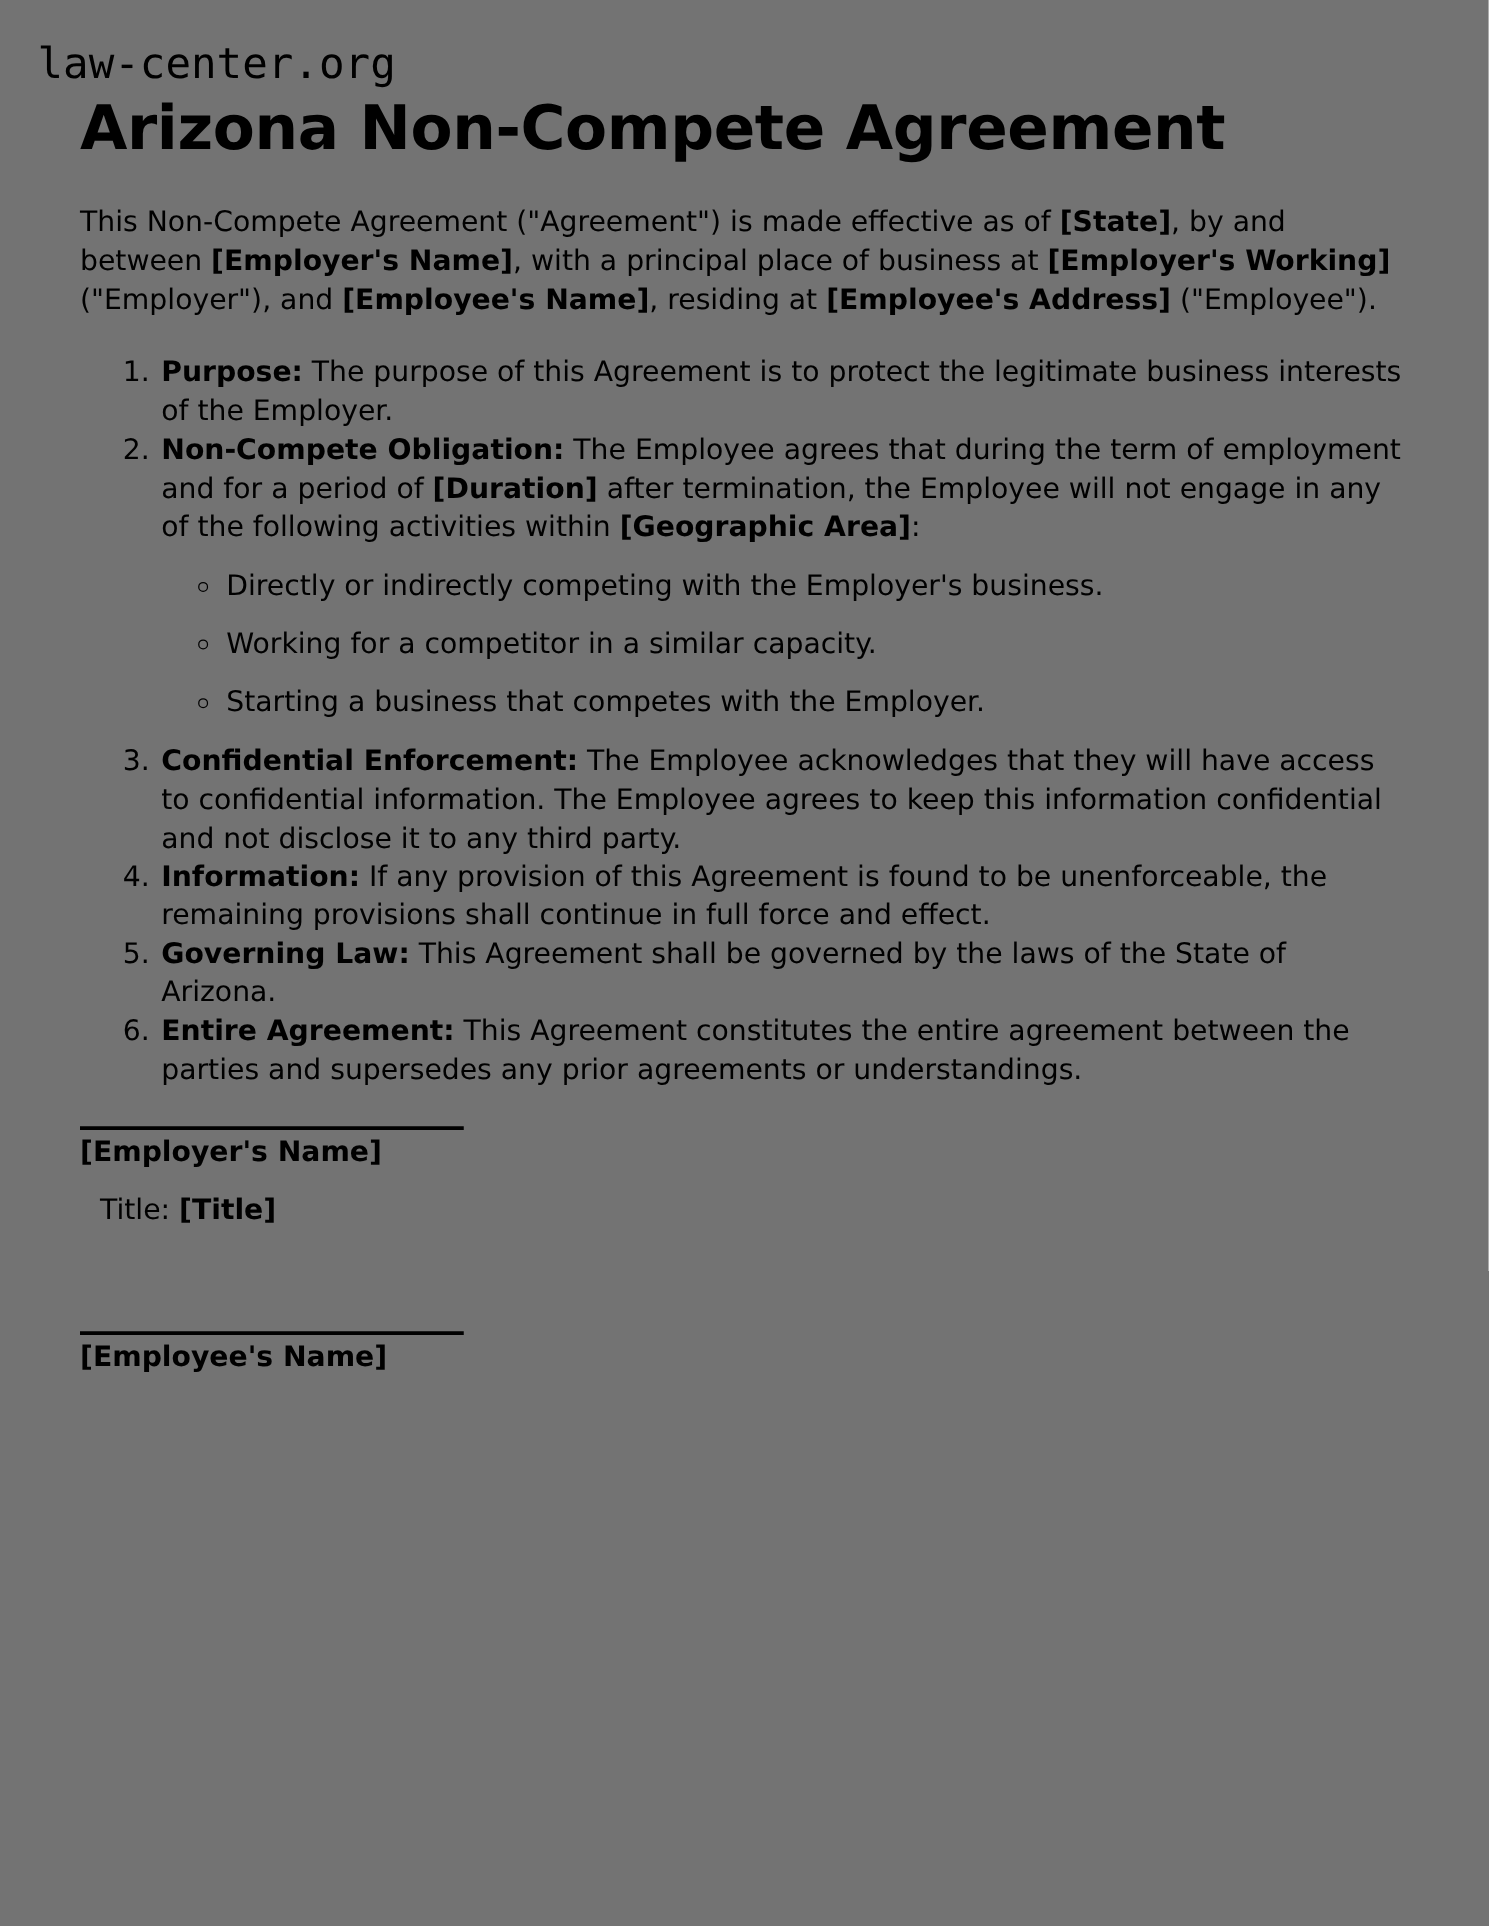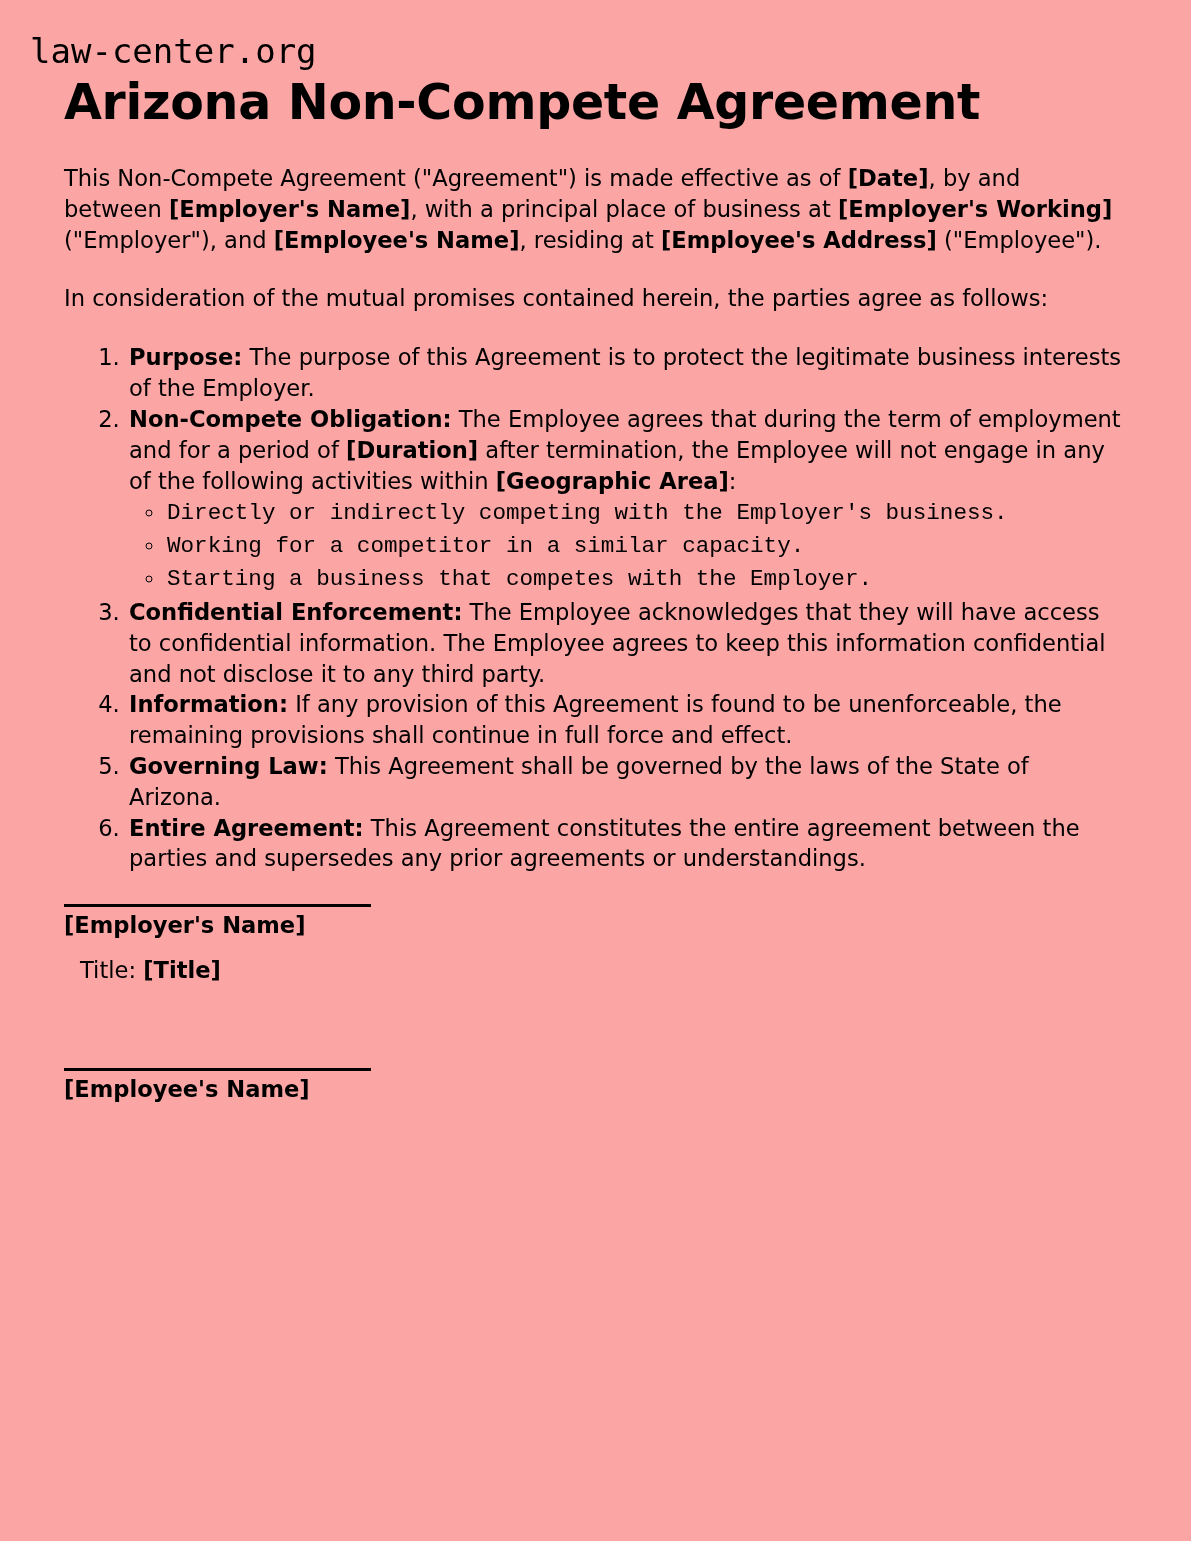--- a/index.html
+++ b/index.html
@@ -11,21 +11,21 @@
     width: 1191px;
     height: 1541px;
     font-family: "DejaVu Sans", sans-serif;
     color: #000000;
     -webkit-font-smoothing: antialiased;
   }
   .page {
     position: relative;
     width: 1191px;
     height: 1541px;
-    background: #fca5a5;
+    background: #737373;
     box-sizing: border-box;
     padding: 0;
     overflow: hidden;
   }
   .site-mark {
     font-family: "DejaVu Sans Mono", monospace;
     font-size: 34px;
     font-weight: 400;
     line-height: 1.18;
     color: #000;
@@ -71,23 +71,22 @@
   }
   ul.subclauses {
     font-size: 22.6px;
     line-height: 1.365;
     margin: 0;
     padding-left: 34px;
     list-style-position: outside;
     list-style-type: circle;
   }
   ul.subclauses > li {
-    margin: 2px;
+    margin: 16px;
     padding-left: 2px;
-    font-family: Liberation Mono, monospace;
   }
   .witness {
     font-size: 22.6px;
     line-height: 1.365;
     margin: 0 0 24px 0;
   }
   .sig-block {
     margin-top: 30px;
   }
   .sig-rule {
@@ -118,23 +117,22 @@
 <body>
 
 <div class="page">
 
   <div class="site-mark">law-center.org</div>
 
   <h1 class="doc-title">Arizona Non-Compete Agreement</h1>
 
   <div class="body-wrap">
 
-    <p class="para"><span>This Non-Compete Agreement ("Agreement") is made effective as of </span><b>[Date]</b><span>, by and between </span><b>[Employer's Name]</b><span>, with a principal place of business at </span><b>[Employer's Working]</b><span> ("Employer"), and </span><b>[Employee's Name]</b><span>, residing at </span><b>[Employee's Address]</b><span> ("Employee").</span></p>
+    <p class="para"><span>This Non-Compete Agreement ("Agreement") is made effective as of </span><b>[State]</b><span>, by and between </span><b>[Employer's Name]</b><span>, with a principal place of business at </span><b>[Employer's Working]</b><span> ("Employer"), and </span><b>[Employee's Name]</b><span>, residing at </span><b>[Employee's Address]</b><span> ("Employee").</span></p>
 
-    <p class="para">In consideration of the mutual promises contained herein, the parties agree as follows:</p>
 
     <ol class="clauses">
 
       <li><b>Purpose:</b><span> The purpose of this Agreement is to protect the legitimate business interests of the Employer.</span></li>
 
       <li><b>Non-Compete Obligation:</b><span> The Employee agrees that during the term of employment and for a period of </span><b>[Duration]</b><span> after termination, the Employee will not engage in any of the following activities within </span><b>[Geographic Area]</b><span>:</span>
         <ul class="subclauses">
           <li>Directly or indirectly competing with the Employer's business.</li>
           <li>Working for a competitor in a similar capacity.</li>
           <li>Starting a business that competes with the Employer.</li>

